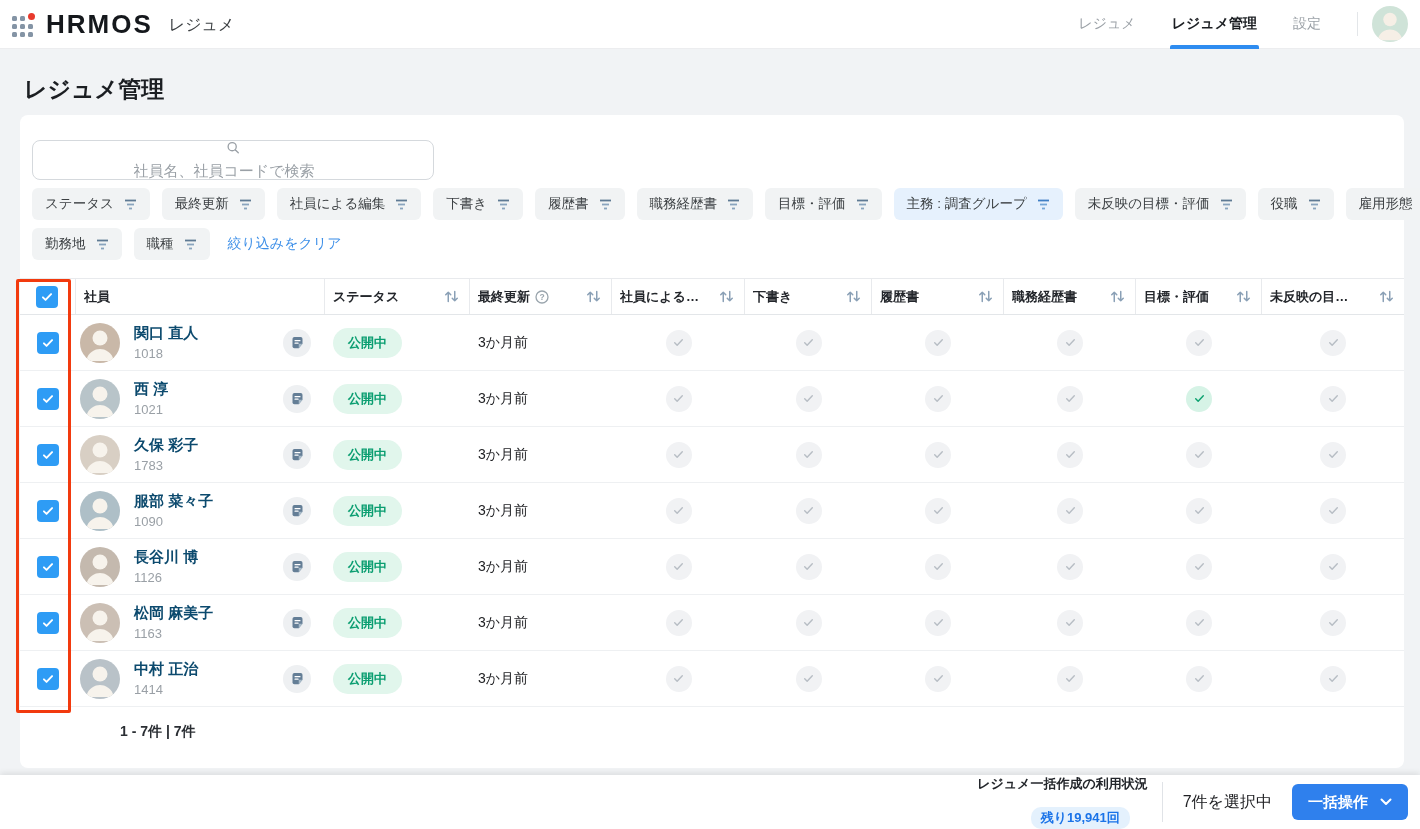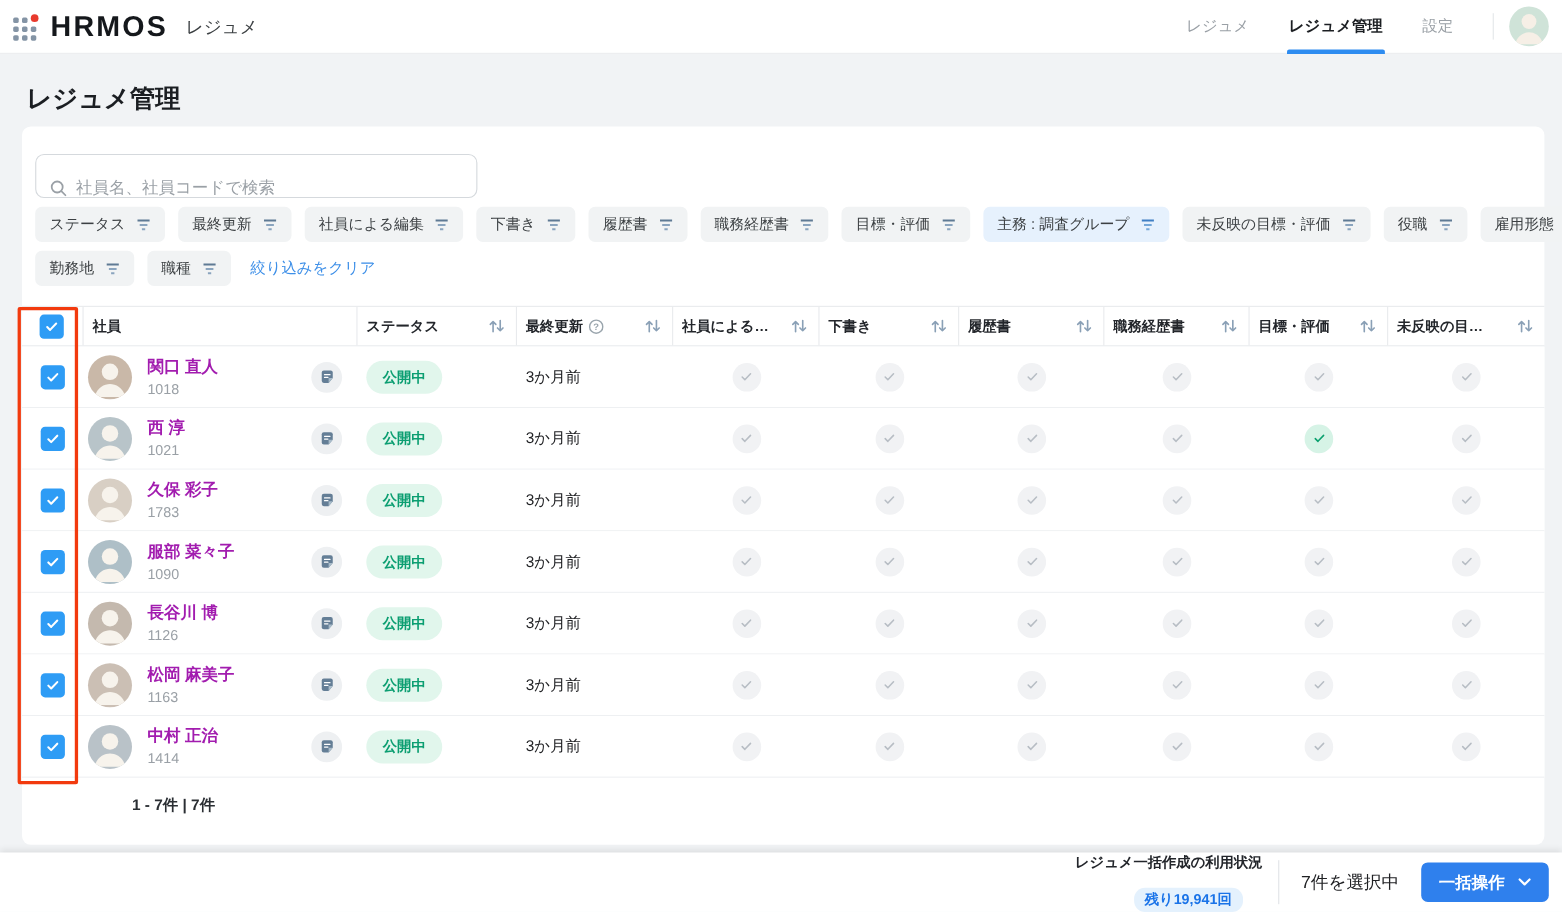--- a/index.html
+++ b/index.html
@@ -26,21 +26,21 @@
   .nav-divider { width:1px; height:24px; background:#e3e6e9; margin:0 14px 0 18px; }
   .avatar { border-radius:50%; overflow:hidden; display:inline-flex; align-items:center; justify-content:center; }
   .avatar.top { width:36px; height:36px; background:#cfe3d8; cursor:pointer; }
   .avatar svg { width:100%; height:100%; }
 
   
   .page-title { position:absolute; top:74px; left:24px; font-size:23px; font-weight:bold; color:#1b1e22; }
   .card { position:absolute; top:115px; left:20px; width:1384px; height:653px; background:#fff; border-radius:8px; }
 
   .search-box { position:absolute; top:25px; left:12px; width:402px; height:40px; border:1px solid #d5d9dd;
-                border-radius:8px; display:flex; align-items:flex-end; padding:0 12px; gap:8px; background:#fff; }
+                border-radius:8px; display:flex; align-items:center; padding:0 12px; gap:8px; background:#fff;flex-direction:column; }
   .search-box input { border:none; outline:none; font-size:15px; flex:1; font-family:inherit; color:#202124; }
   .search-box input::placeholder { color:#9aa0a6; }
 
   .chip-row { position:absolute; left:12px; display:flex; gap:12px; }
   .chip-row.r1 { top:73px; }
   .chip-row.r2 { top:113px; align-items:center; }
   .chip { height:32px; background:#f1f3f4; border-radius:6px; display:flex; align-items:center; gap:10px;
           padding:0 13px; font-size:13.5px; color:#3c4043; cursor:pointer; white-space:nowrap; }
   .chip.active { background:#e6f1fd; }
   .clear-link { font-size:14px; color:#3d8fe8; cursor:pointer; margin-left:6px; }
@@ -62,21 +62,21 @@
   .c-ck    { width:133px; display:flex; justify-content:center; }
   .c-ck.w2 { width:127px; } .c-ck.w3 { width:132px; } .c-ck.w4 { width:132px; }
   .c-ck.w5 { width:126px; } .c-ck.w6 { width:142px; }
 
   .cb { width:22px; height:22px; border-radius:4px; background:#2e9cf5; display:flex; align-items:center;
         justify-content:center; cursor:pointer; }
   .cb svg { width:14px; height:14px; }
 
   .row-av { width:40px; height:40px; background:#c3beb5; flex:none; }
   .emp-meta { margin-left:14px; min-width:0; }
-  .emp-name { font-size:15px; font-weight:bold; color:#a21caf; cursor:pointer; }
+  .emp-name { font-size:15px; font-weight:bold; color:#0c4a6e; cursor:pointer; }
   .emp-code { font-size:13px; color:#9aa0a6; margin-top:3px; }
   .memo { position:absolute; right:14px; width:28px; height:28px; border-radius:50%; background:#eef0f2;
           display:flex; align-items:center; justify-content:center; cursor:pointer; }
   .badge { display:inline-block; background:#e1f6ec; color:#0b9e71; font-size:13px; font-weight:bold;
            padding:6px 15px; border-radius:15px; }
   .check-circle { width:26px; height:26px; border-radius:50%; background:#f1f2f4; display:flex;
                   align-items:center; justify-content:center; }
   .check-circle svg path { stroke:#b7bdc4; }
   .check-circle.check-green { background:#d6f3e6; }
   .check-circle.check-green svg path { stroke:#0aa06e; }

